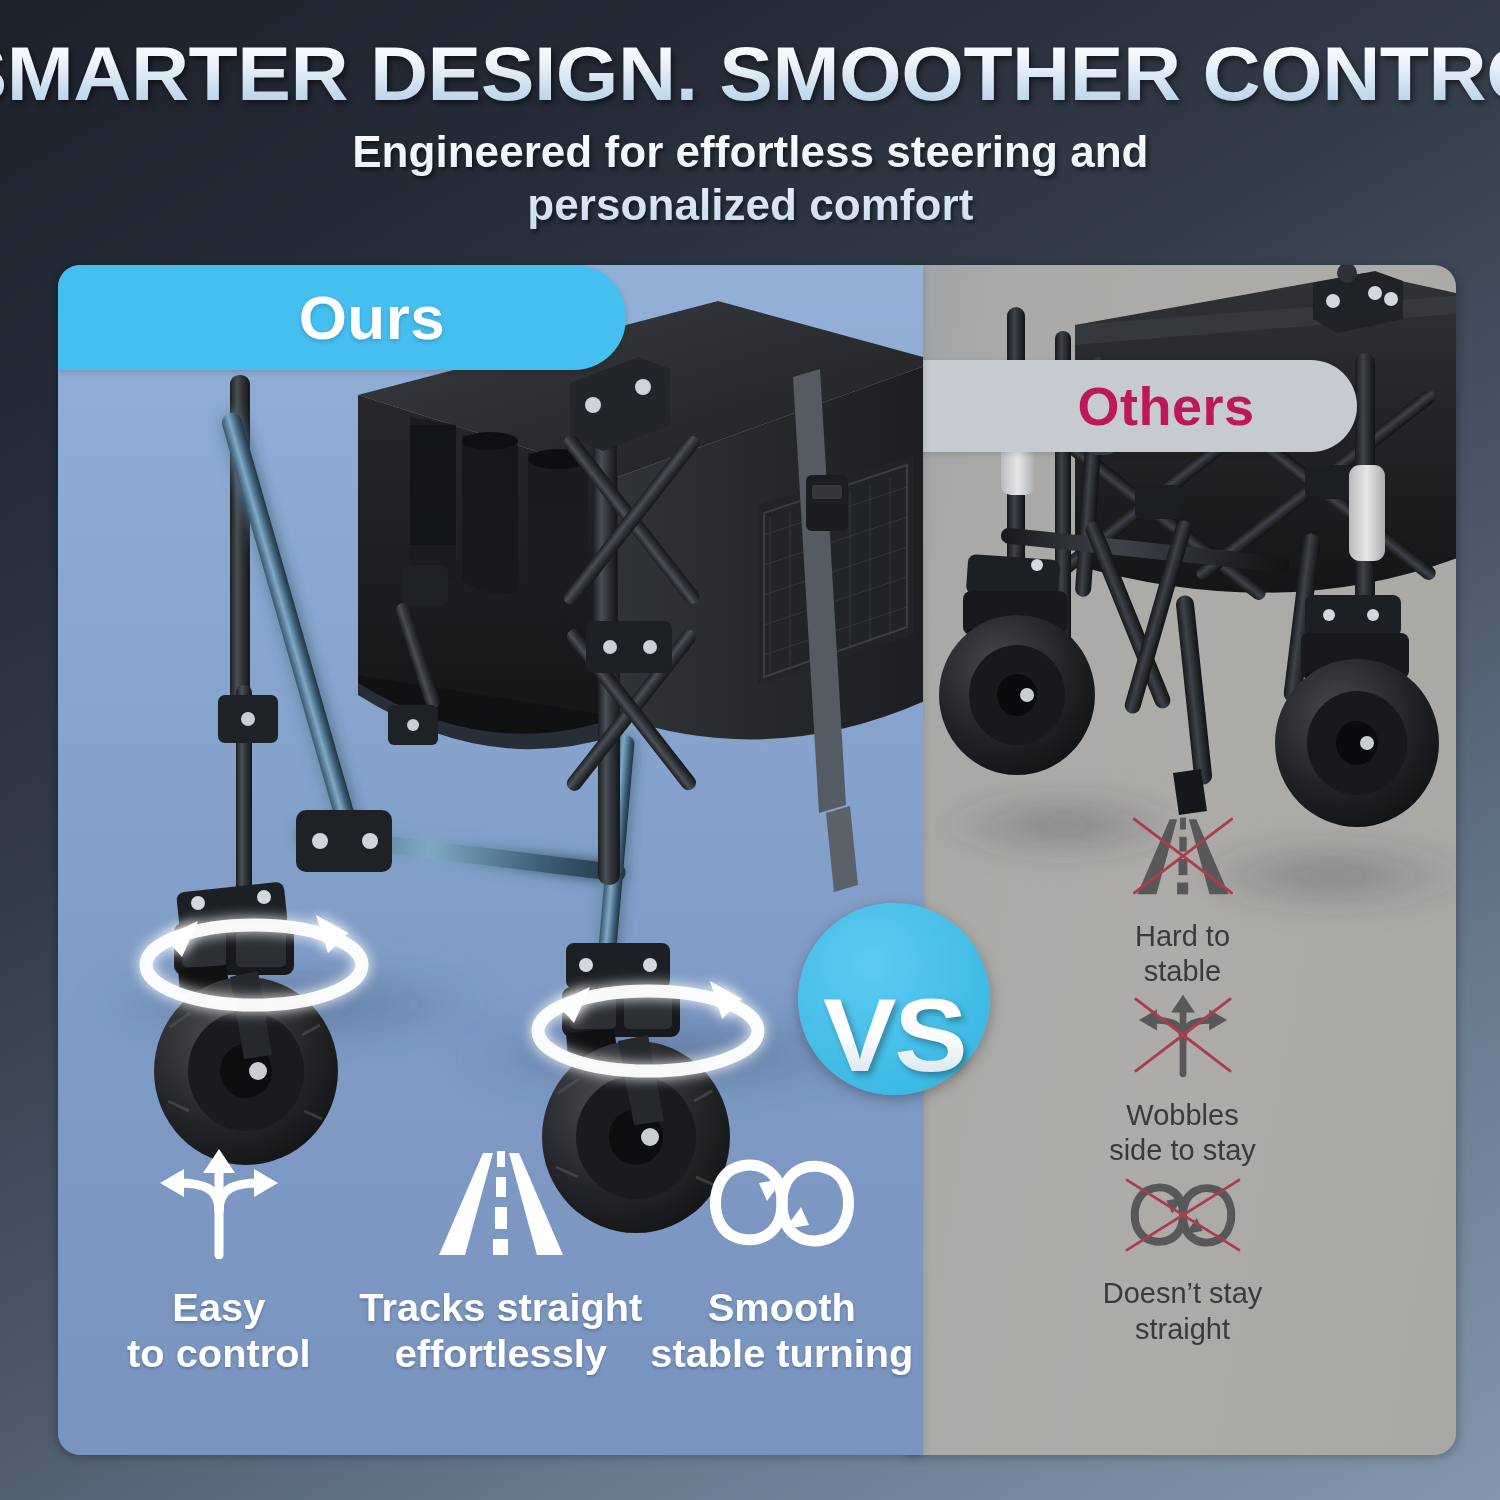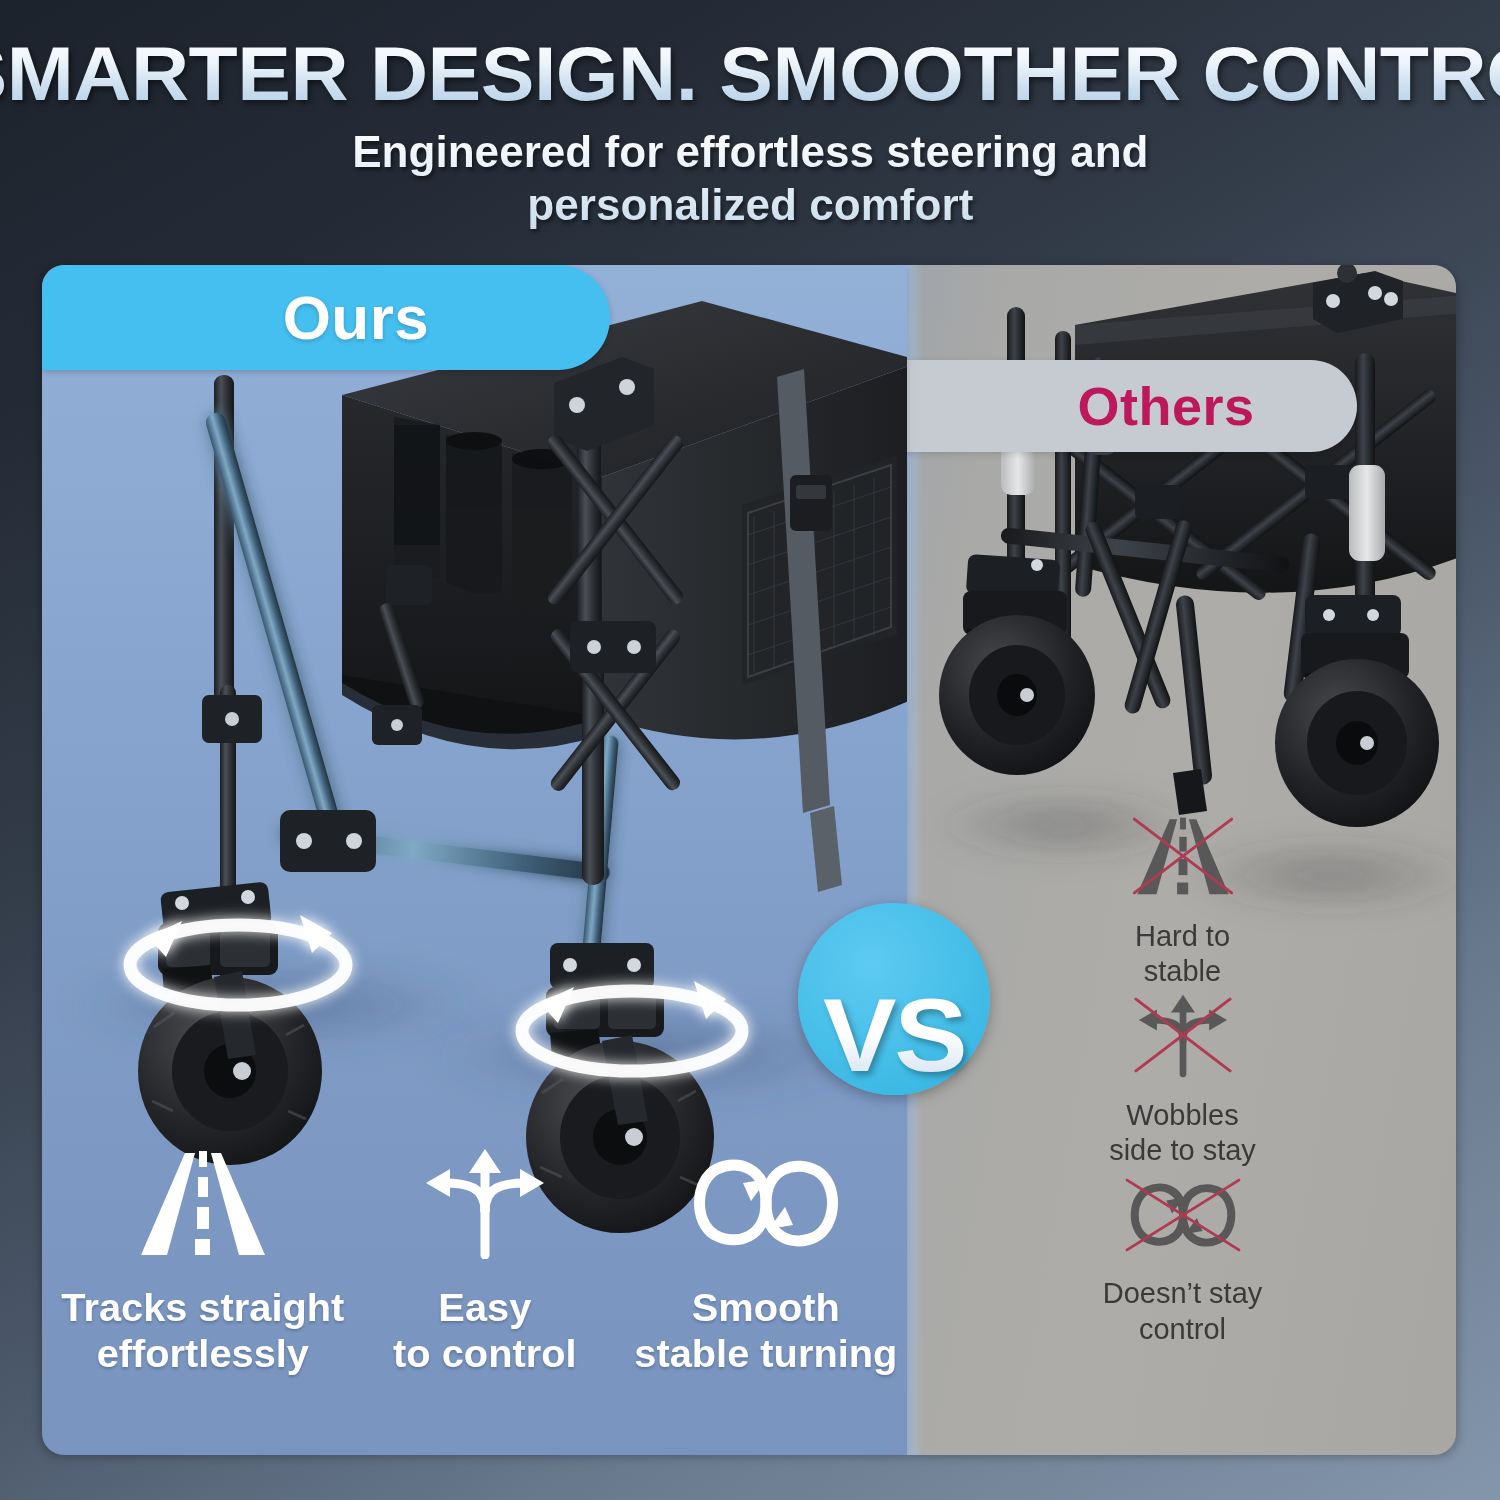--- a/index.html
+++ b/index.html
@@ -70,21 +70,21 @@
   .panels { position: absolute; top: 265px; left: 42px; width: 1414px; height: 1190px; }
 
   .panel {
     position: absolute;
     top: 0;
     height: 1190px;
     overflow: hidden;
   }
 
   .panel-ours {
-    left: 0;
+    left: 16px;
     width: 865px;
     border-radius: 22px 0 0 22px;
     background: linear-gradient(180deg, #93b0d7 0%, #89a7d0 28%, #7f9cc6 62%, #7994be 100%);
     box-shadow: -2px 2px 10px rgba(0,0,0,0.25);
     z-index: 2;
   }
 
   .panel-others {
     left: 863px;
     width: 551px;
@@ -426,58 +426,58 @@
 
     <div class="badge-ours">
       <span class="badge-text">Ours</span>
     </div>
 
     <div class="features-ours">
 
       <div class="feature">
         <div class="f-icon">
           <span class="icon-w">
+            <svg width="150" height="112" viewBox="0 0 150 112">
+              <g fill="none" stroke="#ffffff" stroke-width="9" stroke-linecap="round">
+                <path d="M75,108 L75,20"></path>
+                <path d="M75,64 C75,40 58,36 34,36"></path>
+                <path d="M75,64 C75,40 92,36 116,36"></path>
+              </g>
+              <g fill="#ffffff">
+                <path d="M75,2 L91,26 L59,26 Z"></path>
+                <path d="M16,36 L40,22 L40,50 Z"></path>
+                <path d="M134,36 L110,22 L110,50 Z"></path>
+              </g>
+            </svg>
+          </span>
+        </div>
+        <div class="f-label">
+          <div>Easy</div>
+          <div>to control</div>
+        </div>
+      </div>
+
+      <div class="feature">
+        <div class="f-icon">
+          <span class="icon-w">
             <svg width="160" height="112" viewBox="0 0 160 112">
               <g fill="#ffffff">
                 <path d="M18,108 L44,108 L72,6 L62,6 Z"></path>
                 <path d="M142,108 L116,108 L88,6 L98,6 Z"></path>
                 <rect x="76" y="4" width="8" height="16"></rect>
                 <rect x="75" y="30" width="10" height="20"></rect>
                 <rect x="74" y="60" width="12" height="22"></rect>
                 <rect x="72" y="92" width="15" height="16"></rect>
               </g>
             </svg>
           </span>
         </div>
         <div class="f-label">
           <div>Tracks straight</div>
           <div>effortlessly</div>
-        </div>
-      </div>
-
-      <div class="feature">
-        <div class="f-icon">
-          <span class="icon-w">
-            <svg width="150" height="112" viewBox="0 0 150 112">
-              <g fill="none" stroke="#ffffff" stroke-width="9" stroke-linecap="round">
-                <path d="M75,108 L75,20"></path>
-                <path d="M75,64 C75,40 58,36 34,36"></path>
-                <path d="M75,64 C75,40 92,36 116,36"></path>
-              </g>
-              <g fill="#ffffff">
-                <path d="M75,2 L91,26 L59,26 Z"></path>
-                <path d="M16,36 L40,22 L40,50 Z"></path>
-                <path d="M134,36 L110,22 L110,50 Z"></path>
-              </g>
-            </svg>
-          </span>
-        </div>
-        <div class="f-label">
-          <div>Easy</div>
-          <div>to control</div>
         </div>
       </div>
 
       <div class="feature">
         <div class="f-icon">
           <span class="icon-w">
             <svg width="190" height="112" viewBox="0 0 190 112">
               <g fill="none" stroke="#ffffff" stroke-width="11" stroke-linecap="round">
                 <path d="M95,56 C95,20 66,12 46,22 C24,33 22,75 44,88 C66,100 95,90 95,56 Z"></path>
                 <path d="M95,56 C95,92 124,100 144,90 C166,79 168,37 146,24 C124,12 95,22 95,56 Z"></path>
@@ -667,21 +667,21 @@
               </g>
               <g stroke="#b03a52" stroke-width="4" stroke-linecap="round">
                 <line x1="18" y1="8" x2="172" y2="104"></line>
                 <line x1="172" y1="8" x2="18" y2="104"></line>
               </g>
             </svg>
           </span>
         </div>
         <div class="f-label">
           <div>Doesn’t stay</div>
-          <div>control</div>
+          <div>straight</div>
         </div>
       </div>
 
     </div>
   </div>
 
 </div>
 
 <div class="vs-badge">
   <span class="vs-text">VS</span>

